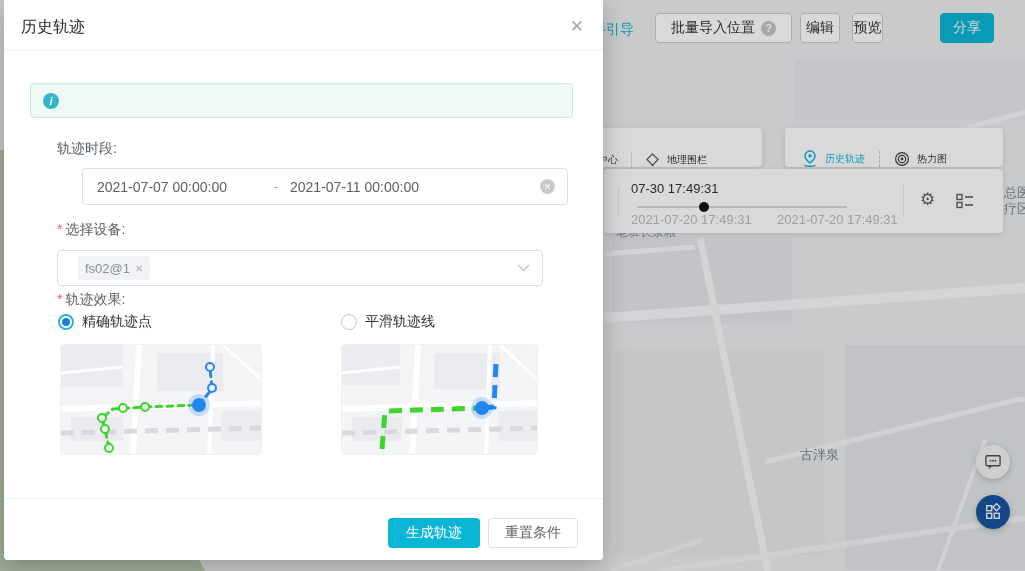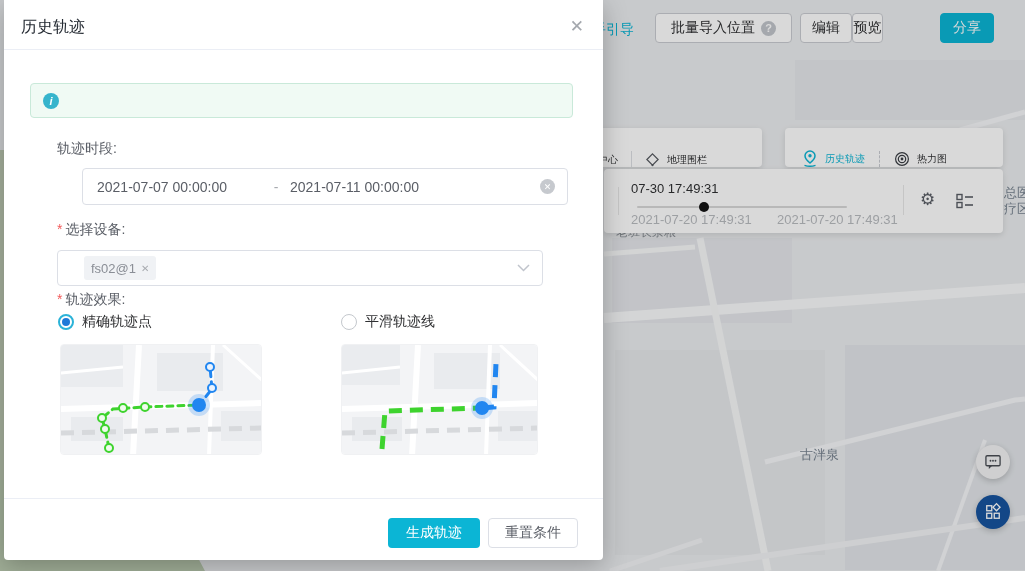--- a/index.html
+++ b/index.html
@@ -9,21 +9,21 @@
 
   
   .map{position:absolute;left:0;top:0;z-index:0;}
   .map-label{position:absolute;z-index:1;color:#76828f;font-size:13px;white-space:nowrap;}
   .map-label.small{font-size:12px;color:#8a9096;}
   .guide-link{position:absolute;left:592px;top:21px;font-size:14px;color:#0bb5d5;z-index:2;}
   .tb-btn{position:absolute;top:13px;height:30px;background:#fff;border:1px solid #c9ccd2;
     border-radius:4px;font-size:14px;color:#303133;display:flex;align-items:center;
     justify-content:center;gap:6px;z-index:2;padding:0;}
   .tb-btn.import{left:655px;width:137px;}
-  .tb-btn.edit{left:800px;width:52px;font-family:Liberation Mono, monospace;}
+  .tb-btn.edit{left:800px;width:40px;font-family:Liberation Mono, monospace;}
   .tb-btn.preview{left:852px;width:31px;}
   .tb-btn.share{left:940px;width:54px;background:#0bb5d5;border-color:#0bb5d5;color:#fff;}
   .qmark{width:15px;height:15px;border-radius:50%;background:#c2c6cc;color:#fff;
     font-size:11px;font-weight:bold;display:inline-flex;align-items:center;justify-content:center;}
 
   
   .tabcard{position:absolute;top:128px;height:39px;background:#fff;border-radius:4px;
     box-shadow:0 2px 6px rgba(0,0,0,.12);display:flex;align-items:flex-end;z-index:2;font-size:10px;}
   .tabcard .tab{display:flex;align-items:center;gap:7px;white-space:nowrap;cursor:pointer;}
   .tabcard.c1{left:556px;width:206px;padding-left:42px;}
@@ -67,21 +67,21 @@
     font-weight:bold;font-style:italic;display:inline-flex;align-items:center;justify-content:center;flex:0 0 16px;}
   .f-label{position:absolute;left:53px;font-size:14px;color:#5a5e66;}
   .star{color:#f25a5a;margin-right:3px;}
   .date-input{position:absolute;left:53px;top:168px;width:486px;height:37px;border:1px solid #dcdfe6;
     border-radius:4px;display:flex;align-items:center;padding:0 12px 0 14px;font-size:14px;color:#5a5e66;cursor:text;margin-left:25px;}
   .d-start{width:165px;}
   .d-sep{width:28px;text-align:center;color:#a8abb0;}
   .d-clear{margin-left:auto;width:15px;height:15px;border-radius:50%;background:#c6c9ce;color:#fff;
     font-size:9px;display:flex;align-items:center;justify-content:center;cursor:pointer;}
   .select{position:absolute;left:53px;top:250px;width:486px;height:36px;border:1px solid #dcdfe6;
-    border-radius:4px;display:flex;align-items:center;padding:0 12px 0 26px;cursor:pointer;}
+    border-radius:4px;display:flex;align-items:center;padding:0 12px 0 20px;cursor:pointer;}
   .tag{height:24px;background:#f0f2f5;border-radius:3px;display:flex;align-items:center;gap:5px;
     padding:0 7px;font-size:13px;color:#8a8e96;}
   .tag-x{color:#a8abb0;font-size:10px;cursor:pointer;}
   .chev{margin-left:auto;}
   .radio-opt{position:absolute;top:313px;display:flex;align-items:center;gap:8px;font-size:14px;
     color:#303133;cursor:pointer;}
   .radio-opt.a{left:54px;}
   .radio-opt.b{left:337px;}
   .rdo{width:16px;height:16px;border-radius:50%;border:1px solid #c4c8cd;background:#fff;position:relative;flex:0 0 16px;}
   .rdo.checked{border:2px solid #2bb3d8;}

